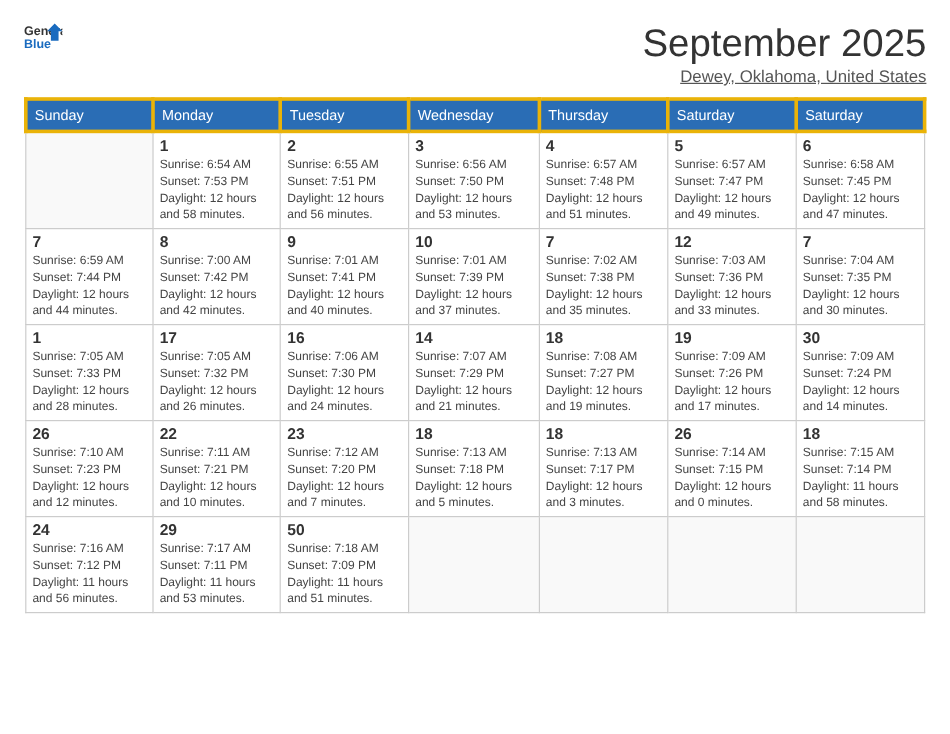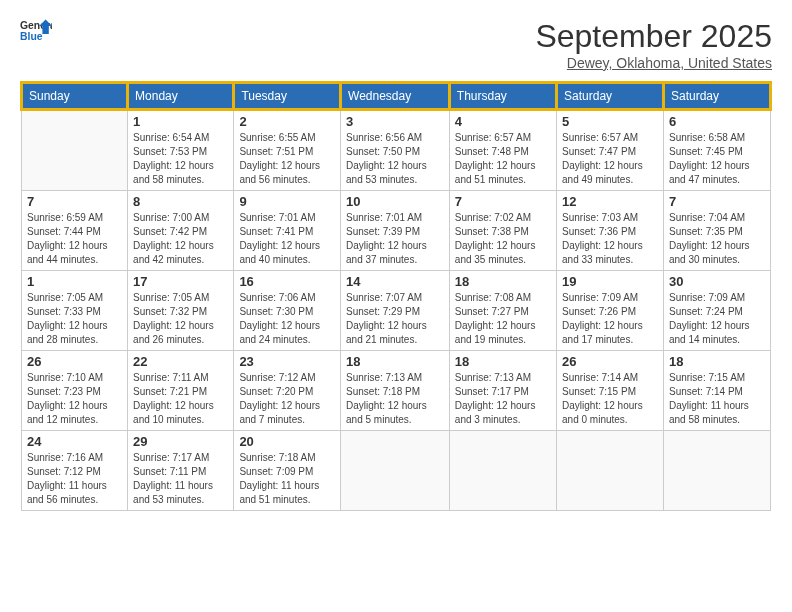--- a/index.html
+++ b/index.html
@@ -232,21 +232,21 @@
         <tr>
           <td>
             <span class="day-number">24</span>
             <div class="day-info">Sunrise: 7:16 AM<br>Sunset: 7:12 PM<br>Daylight: 11 hours and 56 minutes.</div>
           </td>
           <td>
             <span class="day-number">29</span>
             <div class="day-info">Sunrise: 7:17 AM<br>Sunset: 7:11 PM<br>Daylight: 11 hours and 53 minutes.</div>
           </td>
           <td>
-            <span class="day-number">20</span>
+            <span class="day-number">50</span>
             <div class="day-info">Sunrise: 7:18 AM<br>Sunset: 7:09 PM<br>Daylight: 11 hours and 51 minutes.</div>
           </td>
           <td class="empty-cell"></td>
           <td class="empty-cell"></td>
           <td class="empty-cell"></td>
           <td class="empty-cell"></td>
         </tr>
       </tbody>
   </table>
 </div>

